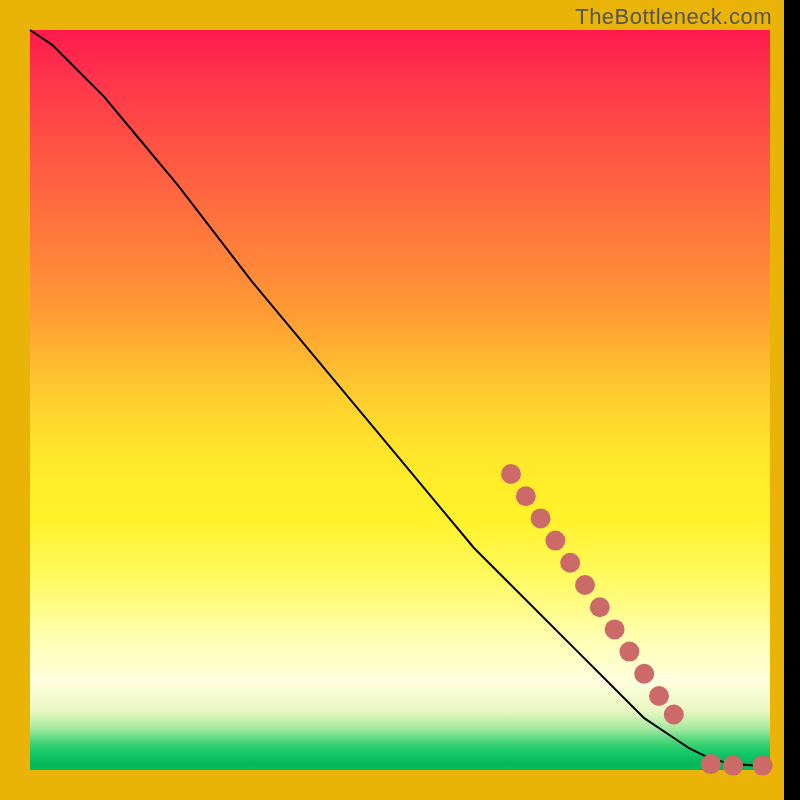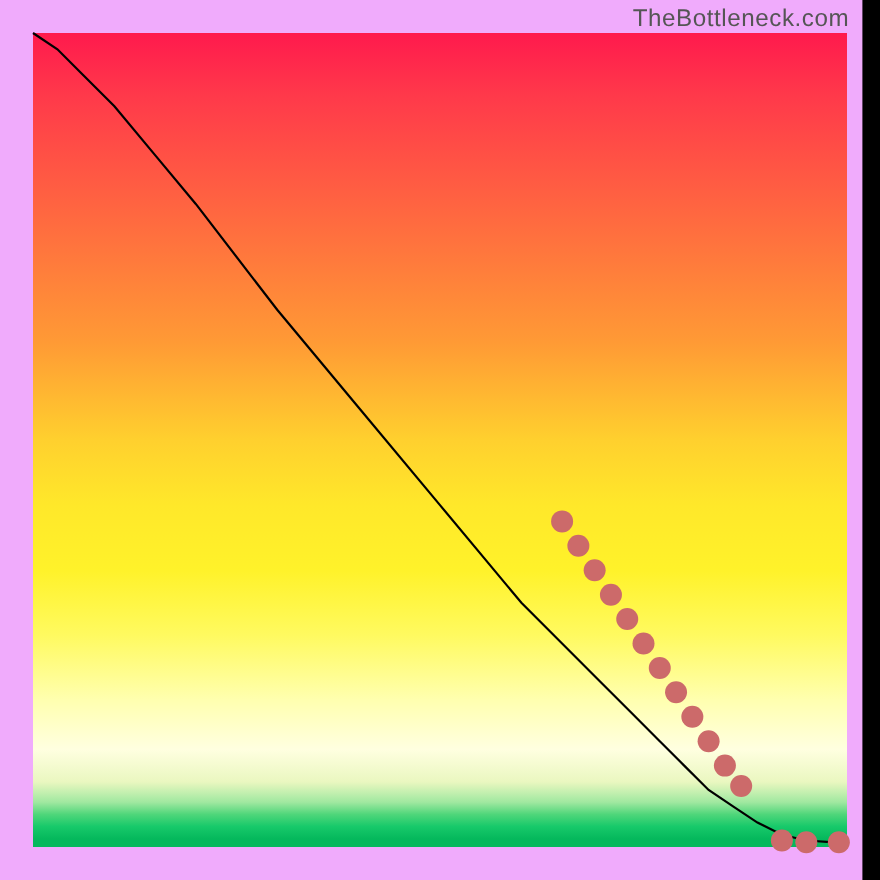--- a/index.html
+++ b/index.html
@@ -8,21 +8,21 @@
     width: 800px;
     height: 800px;
     background: #000;
     font-family: Arial, Helvetica, sans-serif;
     overflow: hidden;
   }
   .frame {
     position: relative;
     width: 784px;
     height: 800px;
-    background: #f0abfc;
+    background: #eab308;
   }
   .watermark {
     position: absolute;
     top: 4px;
     right: 12px;
     color: #555;
     font-size: 22px;
     font-weight: 500;
     letter-spacing: 0.5px;
     user-select: none;

